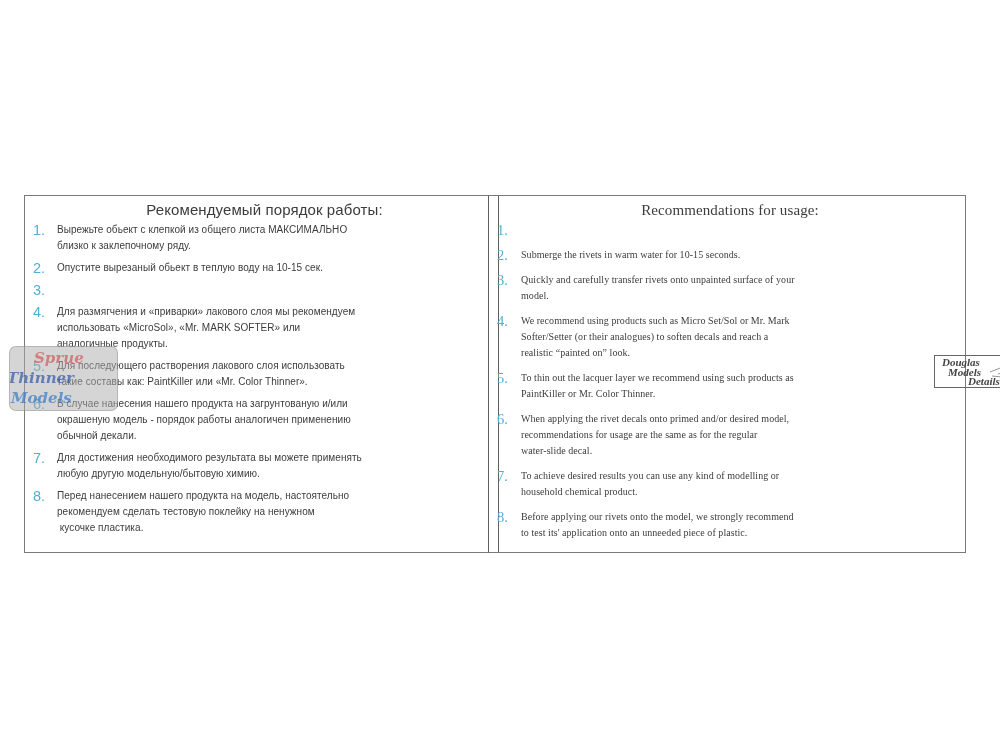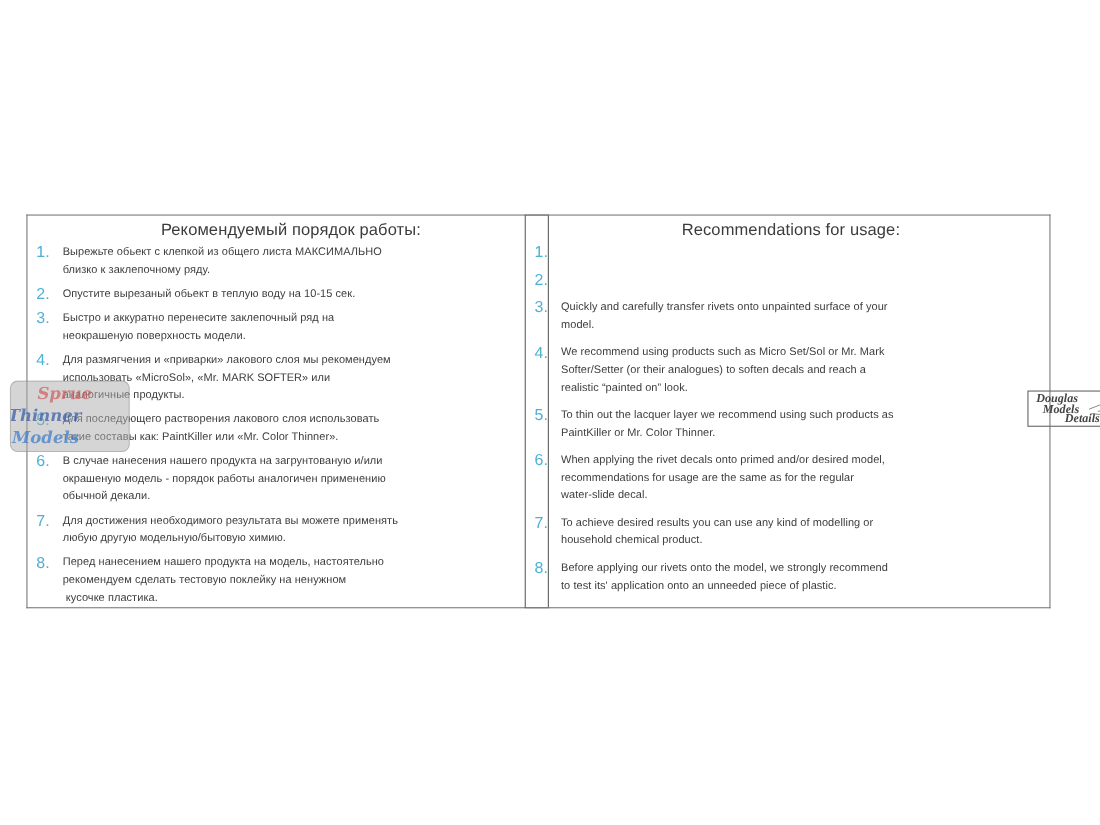--- a/index.html
+++ b/index.html
@@ -2,21 +2,21 @@
 <html><head>
 <meta charset="utf-8">
 <style>
   html,body{margin:0;padding:0;background:#ffffff;}
   body{width:1000px;height:750px;position:relative;font-family:"Liberation Sans",sans-serif;overflow:hidden;}
   .page{position:absolute;inset:0;background:#ffffff;}
 
   .panel{position:absolute;top:195px;height:358px;border:1px solid #7a7a7a;box-sizing:border-box;
          background:transparent;padding:6px 2px 16px 8px;}
   .panel.left{left:24px;width:475px;border-right-color:#5f5f5f;}
-  .panel.right{left:477px;width:478px;border-left-color:#5f5f5f;}
+  .panel.right{left:488px;width:478px;border-left-color:#5f5f5f;font-family:Liberation Serif, serif;}
 
   .panel-title{color:#3c3c3c;font-size:15px;line-height:16px;text-align:center;margin-bottom:4px;
                letter-spacing:.1px;}
   .item{display:flex;align-items:flex-start;margin-bottom:6px;}
   .panel.right .item{margin-bottom:9px;}
   .num{flex:0 0 24px;color:#4fb0d4;font-size:14.5px;line-height:16px;}
   .txt{color:#3c3c3c;font-size:10px;line-height:16px;white-space:pre;letter-spacing:.05px;}
 
   
   .wm-sprue{position:absolute;left:9px;top:346px;width:107px;height:63px;
@@ -50,22 +50,20 @@
       <span class="num">1.</span>
       <span class="txt">Вырежьте обьект с клепкой из общего листа МАКСИМАЛЬНО
 близко к заклепочному ряду.</span>
     </div>
     <div class="item">
       <span class="num">2.</span>
       <span class="txt">Опустите вырезаный обьект в теплую воду на 10-15 сек.</span>
     </div>
     <div class="item">
       <span class="num">3.</span>
-      <span class="txt">Быстро и аккуратно перенесите заклепочный ряд на
-неокрашеную поверхность модели.</span>
     </div>
     <div class="item">
       <span class="num">4.</span>
       <span class="txt">Для размягчения и «приварки» лакового слоя мы рекомендуем
 использовать «MicroSol», «Mr. MARK SOFTER» или
 аналогичные продукты.</span>
     </div>
     <div class="item">
       <span class="num">5.</span>
       <span class="txt">Для последующего растворения лакового слоя использовать
@@ -91,20 +89,21 @@
   </div>
 
   <div class="panel right">
     <div class="panel-title">Recommendations for usage:</div>
 
     <div class="item">
       <span class="num">1.</span>
     </div>
     <div class="item">
       <span class="num">2.</span>
+      <span class="txt">Submerge the rivets in warm water for 10-15 seconds.</span>
     </div>
     <div class="item">
       <span class="num">3.</span>
       <span class="txt">Quickly and carefully transfer rivets onto unpainted surface of your
 model.</span>
     </div>
     <div class="item">
       <span class="num">4.</span>
       <span class="txt">We recommend using products such as Micro Set/Sol or Mr. Mark
 Softer/Setter (or their analogues) to soften decals and reach a

